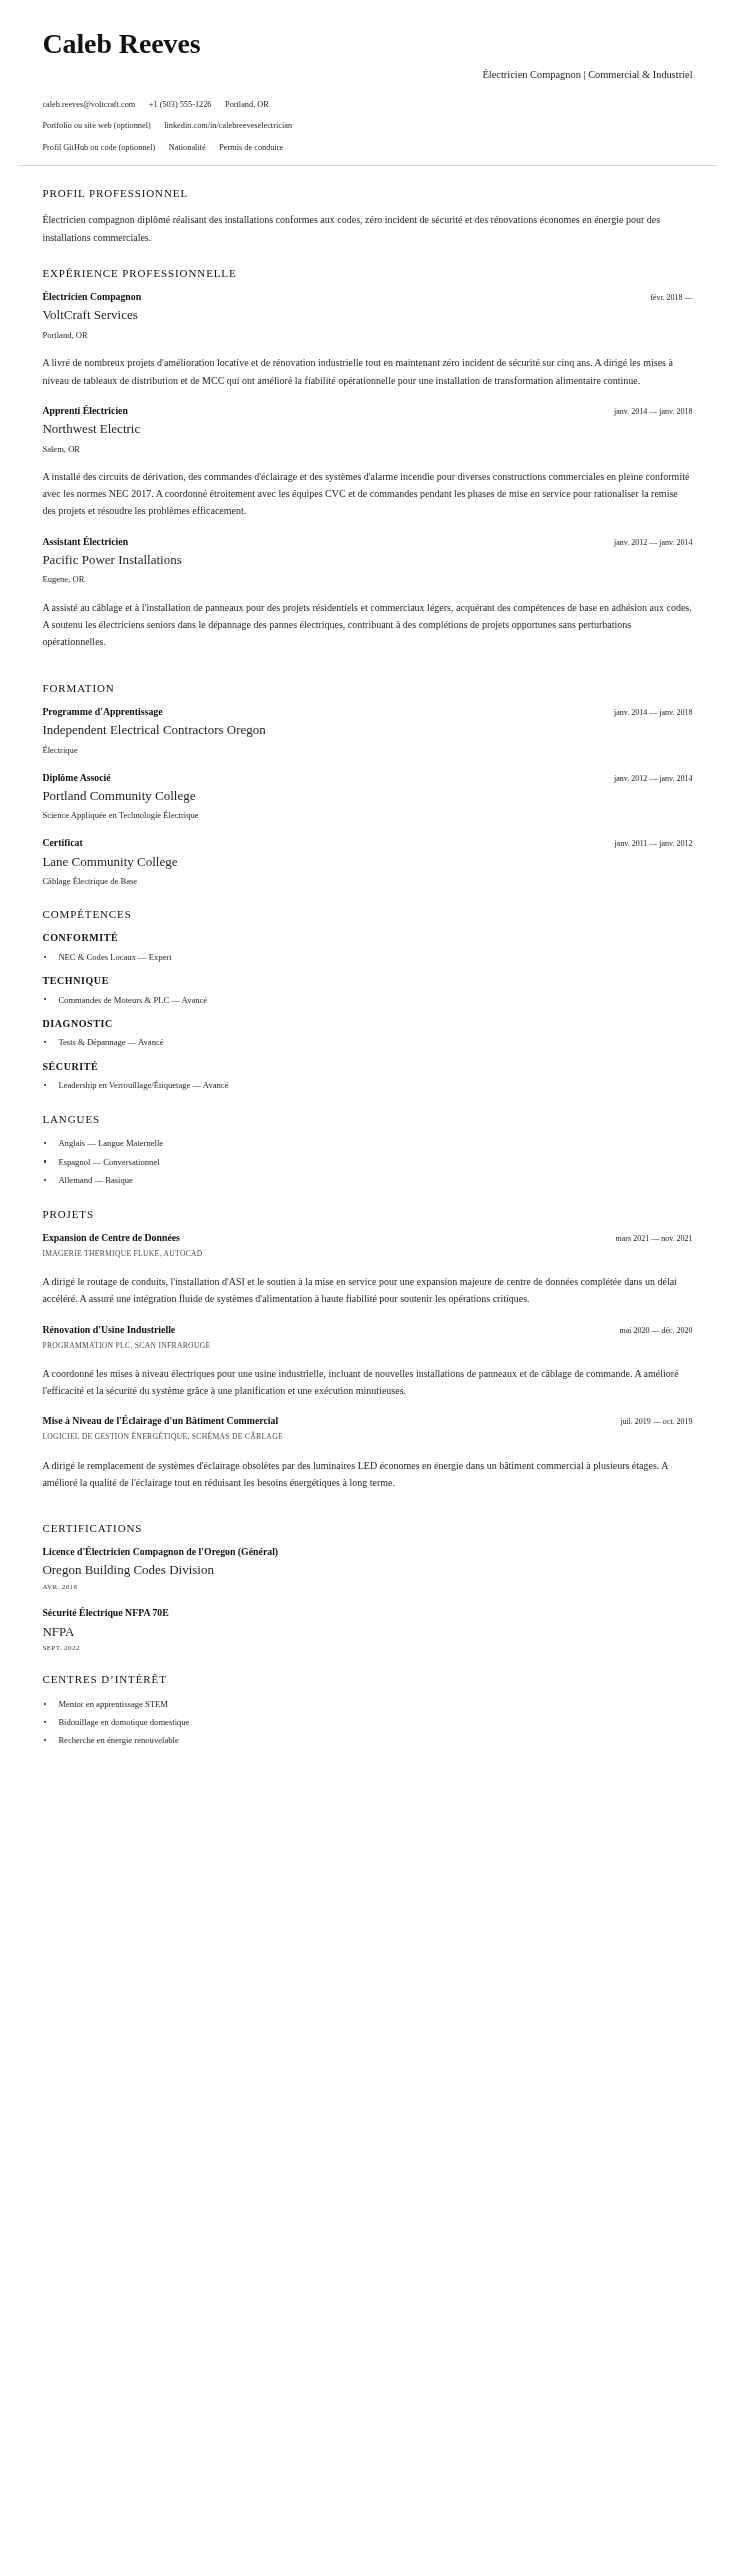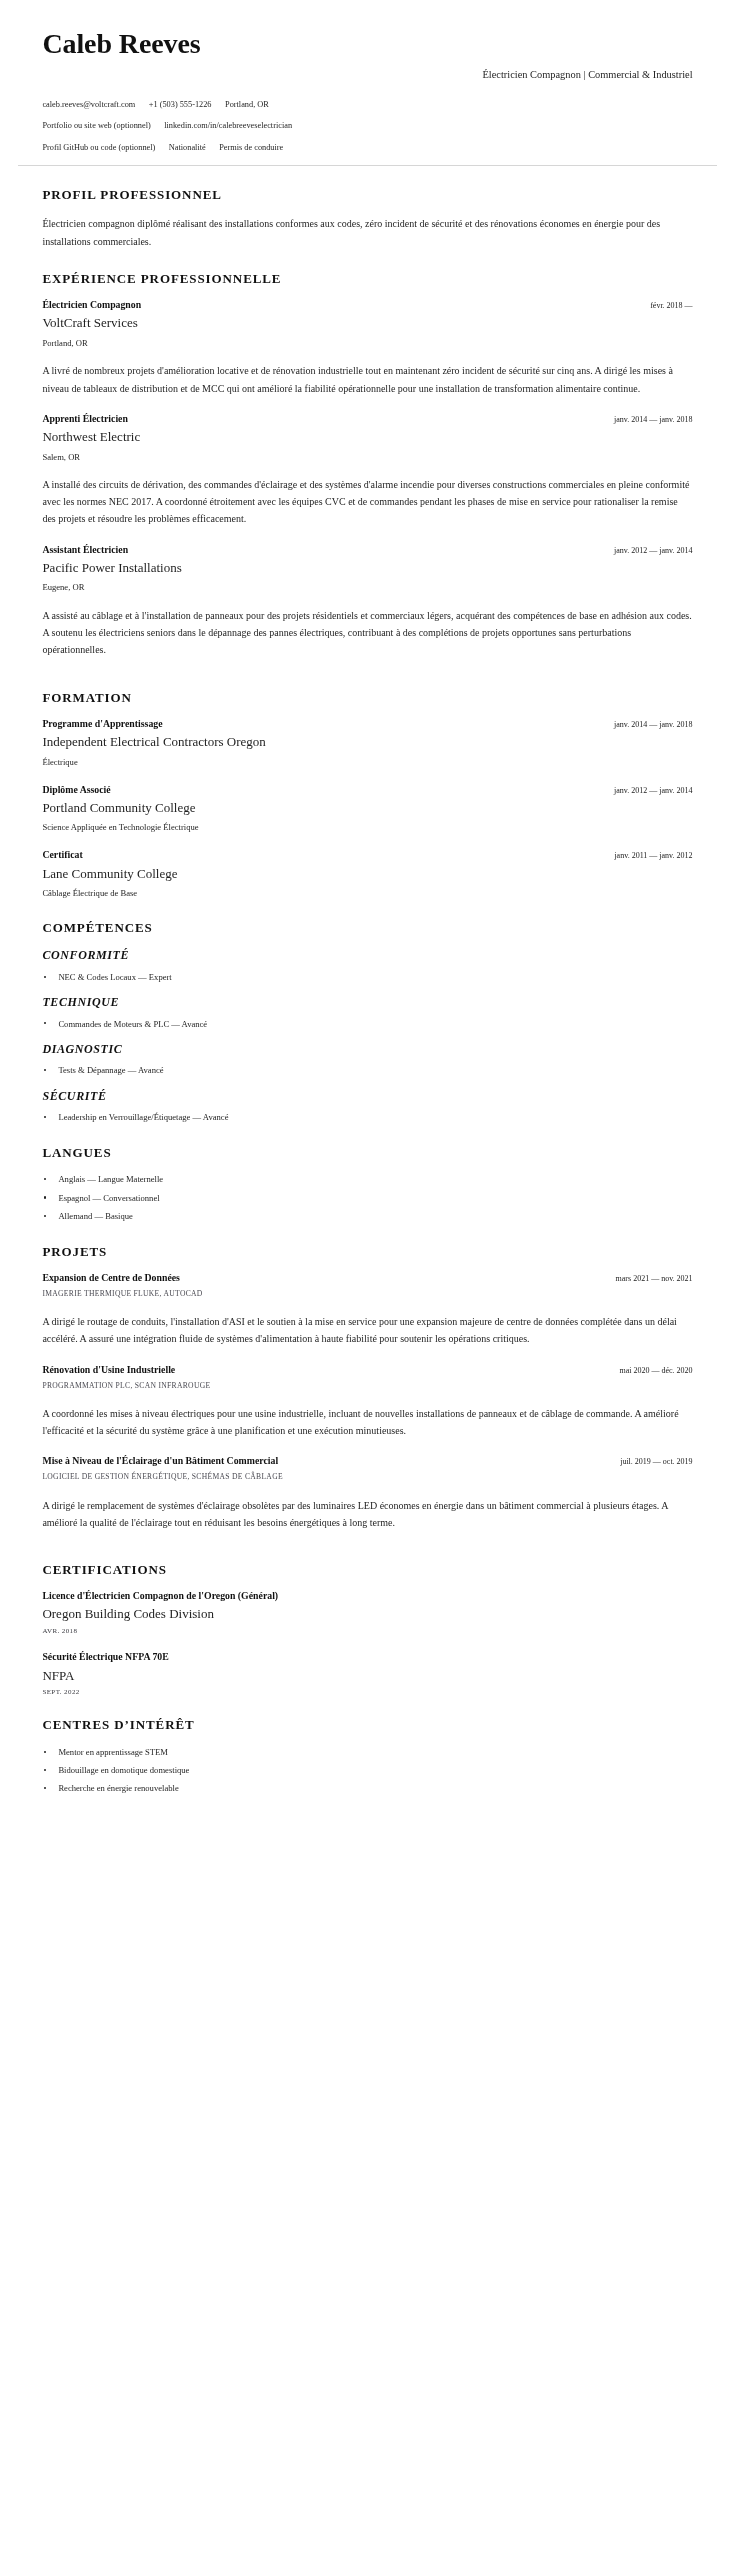--- a/index.html
+++ b/index.html
@@ -55,22 +55,22 @@
   .rule {
     border: 0;
     border-top: 0.6px solid #d6d6d6;
     margin: 12.2px -24px 0 -24px;
     height: 0;
   }
 
   
   .section { padding-top: 21px; }
   .section-title {
-    font-size: 13px;
-    font-weight: 700;
+    font-size: 11px;
+    font-weight: 400;
     letter-spacing: 0.9px;
     text-transform: uppercase;
     color: #111111;
     margin: 0 0 12.2px 0;
   }
   .summary {
     font-size: 10px;
     line-height: 1.72;
     margin: 0;
     color: #1f1f1f;
@@ -123,27 +123,26 @@
     font-size: 10px;
     line-height: 1.72;
     color: #1f1f1f;
     margin-top: 13.5px;
   }
 
   
   .skill-group { margin-bottom: 11.6px; }
   .skill-group:last-child { margin-bottom: 0; }
   .skill-cat {
-    font-size: 12px;
+    font-size: 10px;
     font-weight: 700;
     letter-spacing: 0.6px;
     text-transform: uppercase;
     color: #111111;
     margin: 0 0 7.3px 0;
-    font-style: italic;
   }
 
   ul.bullets {
     list-style: none;
     margin: 0;
     padding: 0;
   }
   ul.bullets li {
     position: relative;
     padding-left: 16px;

